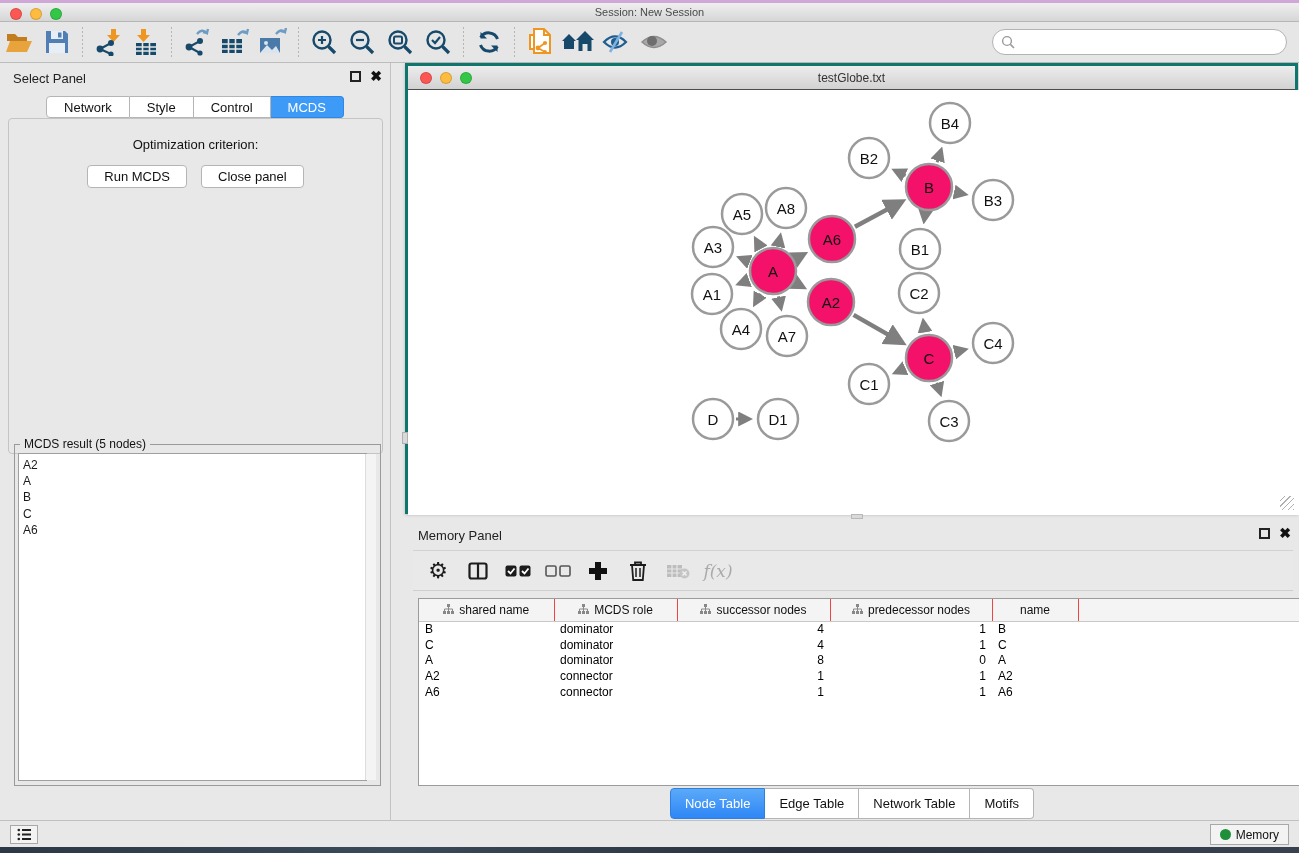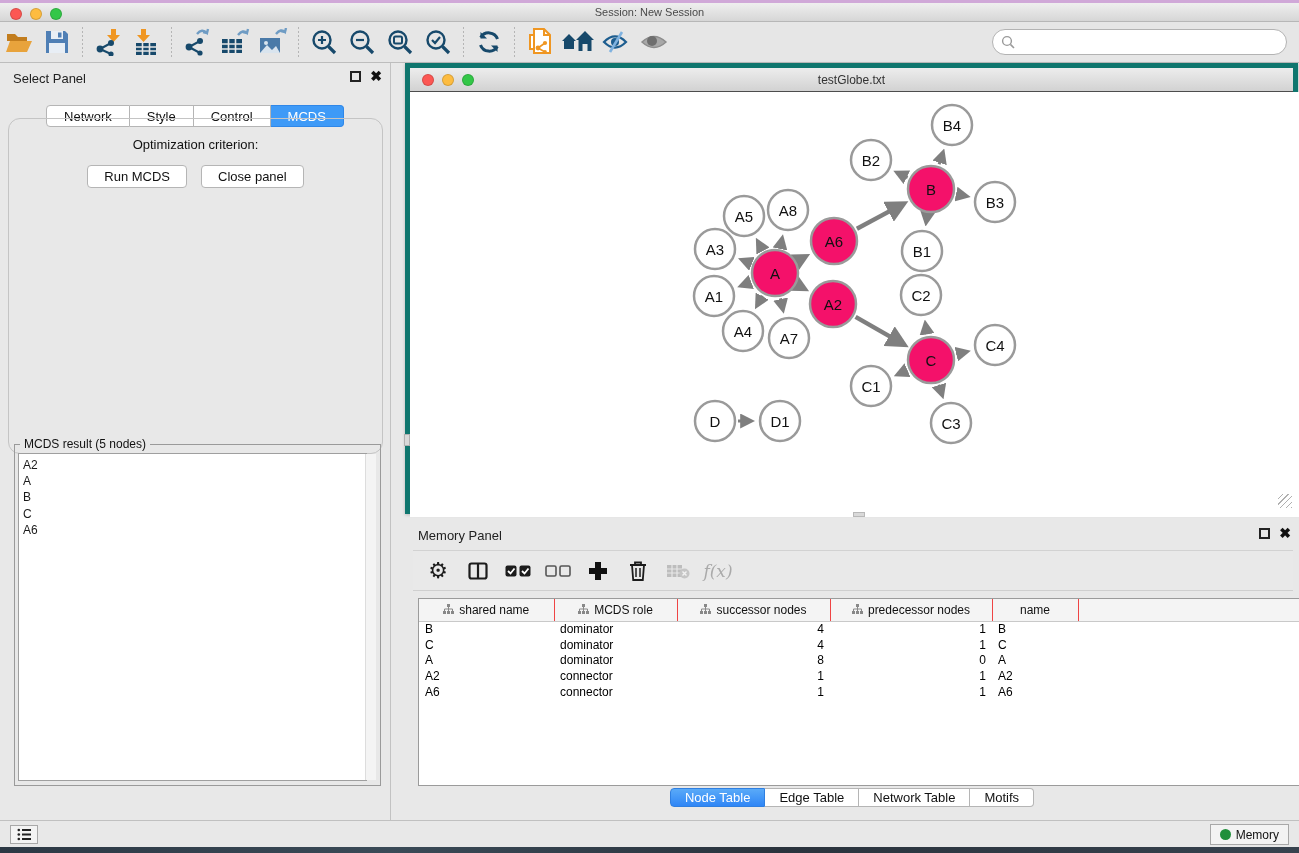--- a/index.html
+++ b/index.html
@@ -26,49 +26,49 @@
     border:1px solid #b3b3b3; border-radius:13px; display:flex; align-items:center; padding-left:8px; gap:4px; }
   .searchbox input { border:none; outline:none; flex:1; font-size:13px; background:transparent; height:20px; }
 
   
   .control-panel { position:absolute; left:0; top:63px; width:391px; height:757px; background:#e8e8e8; border-right:1px solid #c2c2c2; }
   .panel-titlerow { position:relative; height:30px; display:flex; align-items:center; padding-left:13px; font-size:13px; color:#222; }
   .panel-winbtns { position:absolute; right:8px; top:8px; display:flex; gap:9px; align-items:center; }
   .float-glyph { width:11px; height:11px; border:2px solid #222; display:inline-block; }
   .close-glyph { font-size:14px; font-weight:bold; color:#111; line-height:11px; }
 
-  .cp-tabs { display:flex; justify-content:center; margin-top:12px;align-items:center; }
+  .cp-tabs { display:flex; justify-content:center; margin-top:3px;align-items:center; }
   .cp-tab { height:22px; padding:0 17px; display:flex; align-items:center; background:#fff;
     border:1px solid #b5b5b5; border-left:none; font-size:13px; color:#111; }
   .cp-tab:first-child { border-left:1px solid #b5b5b5; border-radius:4px 0 0 4px; }
   .cp-tab:last-child { border-radius:0 4px 4px 0; }
   .cp-tab.active { background:#3e9af7; border-color:#2f87e8; color:#fff; }
 
   .cp-content { position:absolute; left:8px; top:55px; width:375px; height:336px;
-    border:1px solid #c4c4c4; border-radius:12px; }
+    border:1px solid #c4c4c4; border-radius:4px; }
   .opt-label { text-align:center; margin-top:18px; font-size:13px; color:#111; }
   .dropdown { position:relative; margin:9px auto 0; width:313px; height:25px; background:#fff;
     border:1px solid #b0b0b0; border-radius:4px; display:flex; align-items:center; padding-left:9px; font-size:13px; }
   .dd-stepper { position:absolute; right:1px; top:1px; width:21px; height:21px; border-radius:3px;
     background:linear-gradient(#6fb4fc,#2e82f7); display:flex; flex-direction:column; align-items:center; justify-content:center; color:#fff; }
   .dd-stepper svg { display:block; }
   .cp-buttons { display:flex; justify-content:center; gap:14px; margin-top:13px; }
   .cp-btn { height:23px; padding:0 16px; background:#fff; border:1px solid #b5b5b5; border-radius:4px;
     font-size:13px; color:#111; display:flex; align-items:center; }
 
   .result-fieldset { position:absolute; left:14px; top:381px; width:367px; height:342px;
     border:1px solid #9a9a9a; }
   .result-legend { position:absolute; left:5px; top:-8px; background:#e8e8e8; padding:0 4px; font-size:12px; color:#111; }
   .result-list { position:absolute; left:3px; top:8px; width:349px; height:328px; background:#fff;
     border:1px solid #9f9f9f; font-size:12px; padding:3px 0 0 4px; line-height:16.2px; overflow:hidden; }
   .result-scroll { position:absolute; right:4px; top:9px; width:11px; height:326px; background:#f4f4f4; border-left:1px solid #ddd; }
 
   
   .net-window { position:absolute; left:405px; top:63px; width:893px; height:451px;
-    border:5px solid #0f766e; background:#fff; box-shadow:0 1px 3px rgba(0,0,0,.2); }
+    border:3px solid #0f766e; background:#fff; box-shadow:0 1px 3px rgba(0,0,0,.2); }
   .net-titlebar { position:relative; height:24px; background:linear-gradient(#ededed,#d2d2d2);
     border-bottom:1px solid #4d4d4d; display:flex; align-items:center; justify-content:center; }
   .net-titlebar .lights { top:6px; left:12px; }
   .net-title { font-size:12px; color:#333; }
   .net-canvas { position:absolute; left:0; top:24px; width:891px; height:425px; background:#fff; overflow:hidden; }
   .net-grip { position:absolute; right:1px; bottom:1px; width:14px; height:14px;
     background:repeating-linear-gradient(135deg, transparent 0 3px, #b0b0b0 3px 4px); }
   .edge-handle { position:absolute; left:-6px; top:366px; width:6px; height:12px; background:#d9d9d9; border:1px solid #b0b0b0; }
   .split-handle { position:absolute; left:443px; bottom:-8px; width:12px; height:5px; background:#d9d9d9; border:1px solid #b8b8b8; }
 
@@ -85,21 +85,21 @@
   table.grid { border-collapse:collapse; table-layout:fixed; width:100%; font-size:12px; }
   table.grid th { height:22px; background:#f4f4f4; border-bottom:1px solid #c9c9c9; border-right:1px solid #ef4444;
     font-weight:normal; color:#111; }
   table.grid th .hdr { display:flex; align-items:center; justify-content:center; gap:5px; }
   table.grid td { height:15.7px; padding:0 6px; color:#000; white-space:nowrap; }
   td.num { text-align:right; padding-right:14px; }
   .col-shared { width:135px; } .col-role { width:123px; } .col-succ { width:153px; }
   .col-pred { width:162px; } .col-name { width:86px; } .col-fill { width:auto; border-right:none !important; }
 
   .tp-tabs { position:absolute; left:0; top:268px; width:894px; display:flex; justify-content:center; }
-  .tp-tab { height:19px; padding:0 14px; display:flex; align-items:center; background:#fff;
+  .tp-tab { height:31px; padding:0 14px; display:flex; align-items:center; background:#fff;
     border:1px solid #b5b5b5; border-left:none; font-size:13px; color:#111; }
   .tp-tab:first-child { border-left:1px solid #b5b5b5; border-radius:4px 0 0 4px; }
   .tp-tab:last-child { border-radius:0 4px 4px 0; }
   .tp-tab.active { background:linear-gradient(#5aaaf8,#2f86f6); border-color:#2f7fe0; color:#fff; }
 
   
   .statusbar { position:absolute; left:0; top:820px; width:1299px; height:27px; background:#e8e8e8; border-top:1px solid #c0c0c0; }
   .status-left-btn { position:absolute; left:10px; top:4px; width:28px; height:19px; background:#f3f3f3;
     border:1px solid #a8a8a8; display:flex; align-items:center; justify-content:center; }
   .memory-btn { position:absolute; right:10px; top:3px; height:21px; background:#f3f3f3; border:1px solid #a8a8a8;

